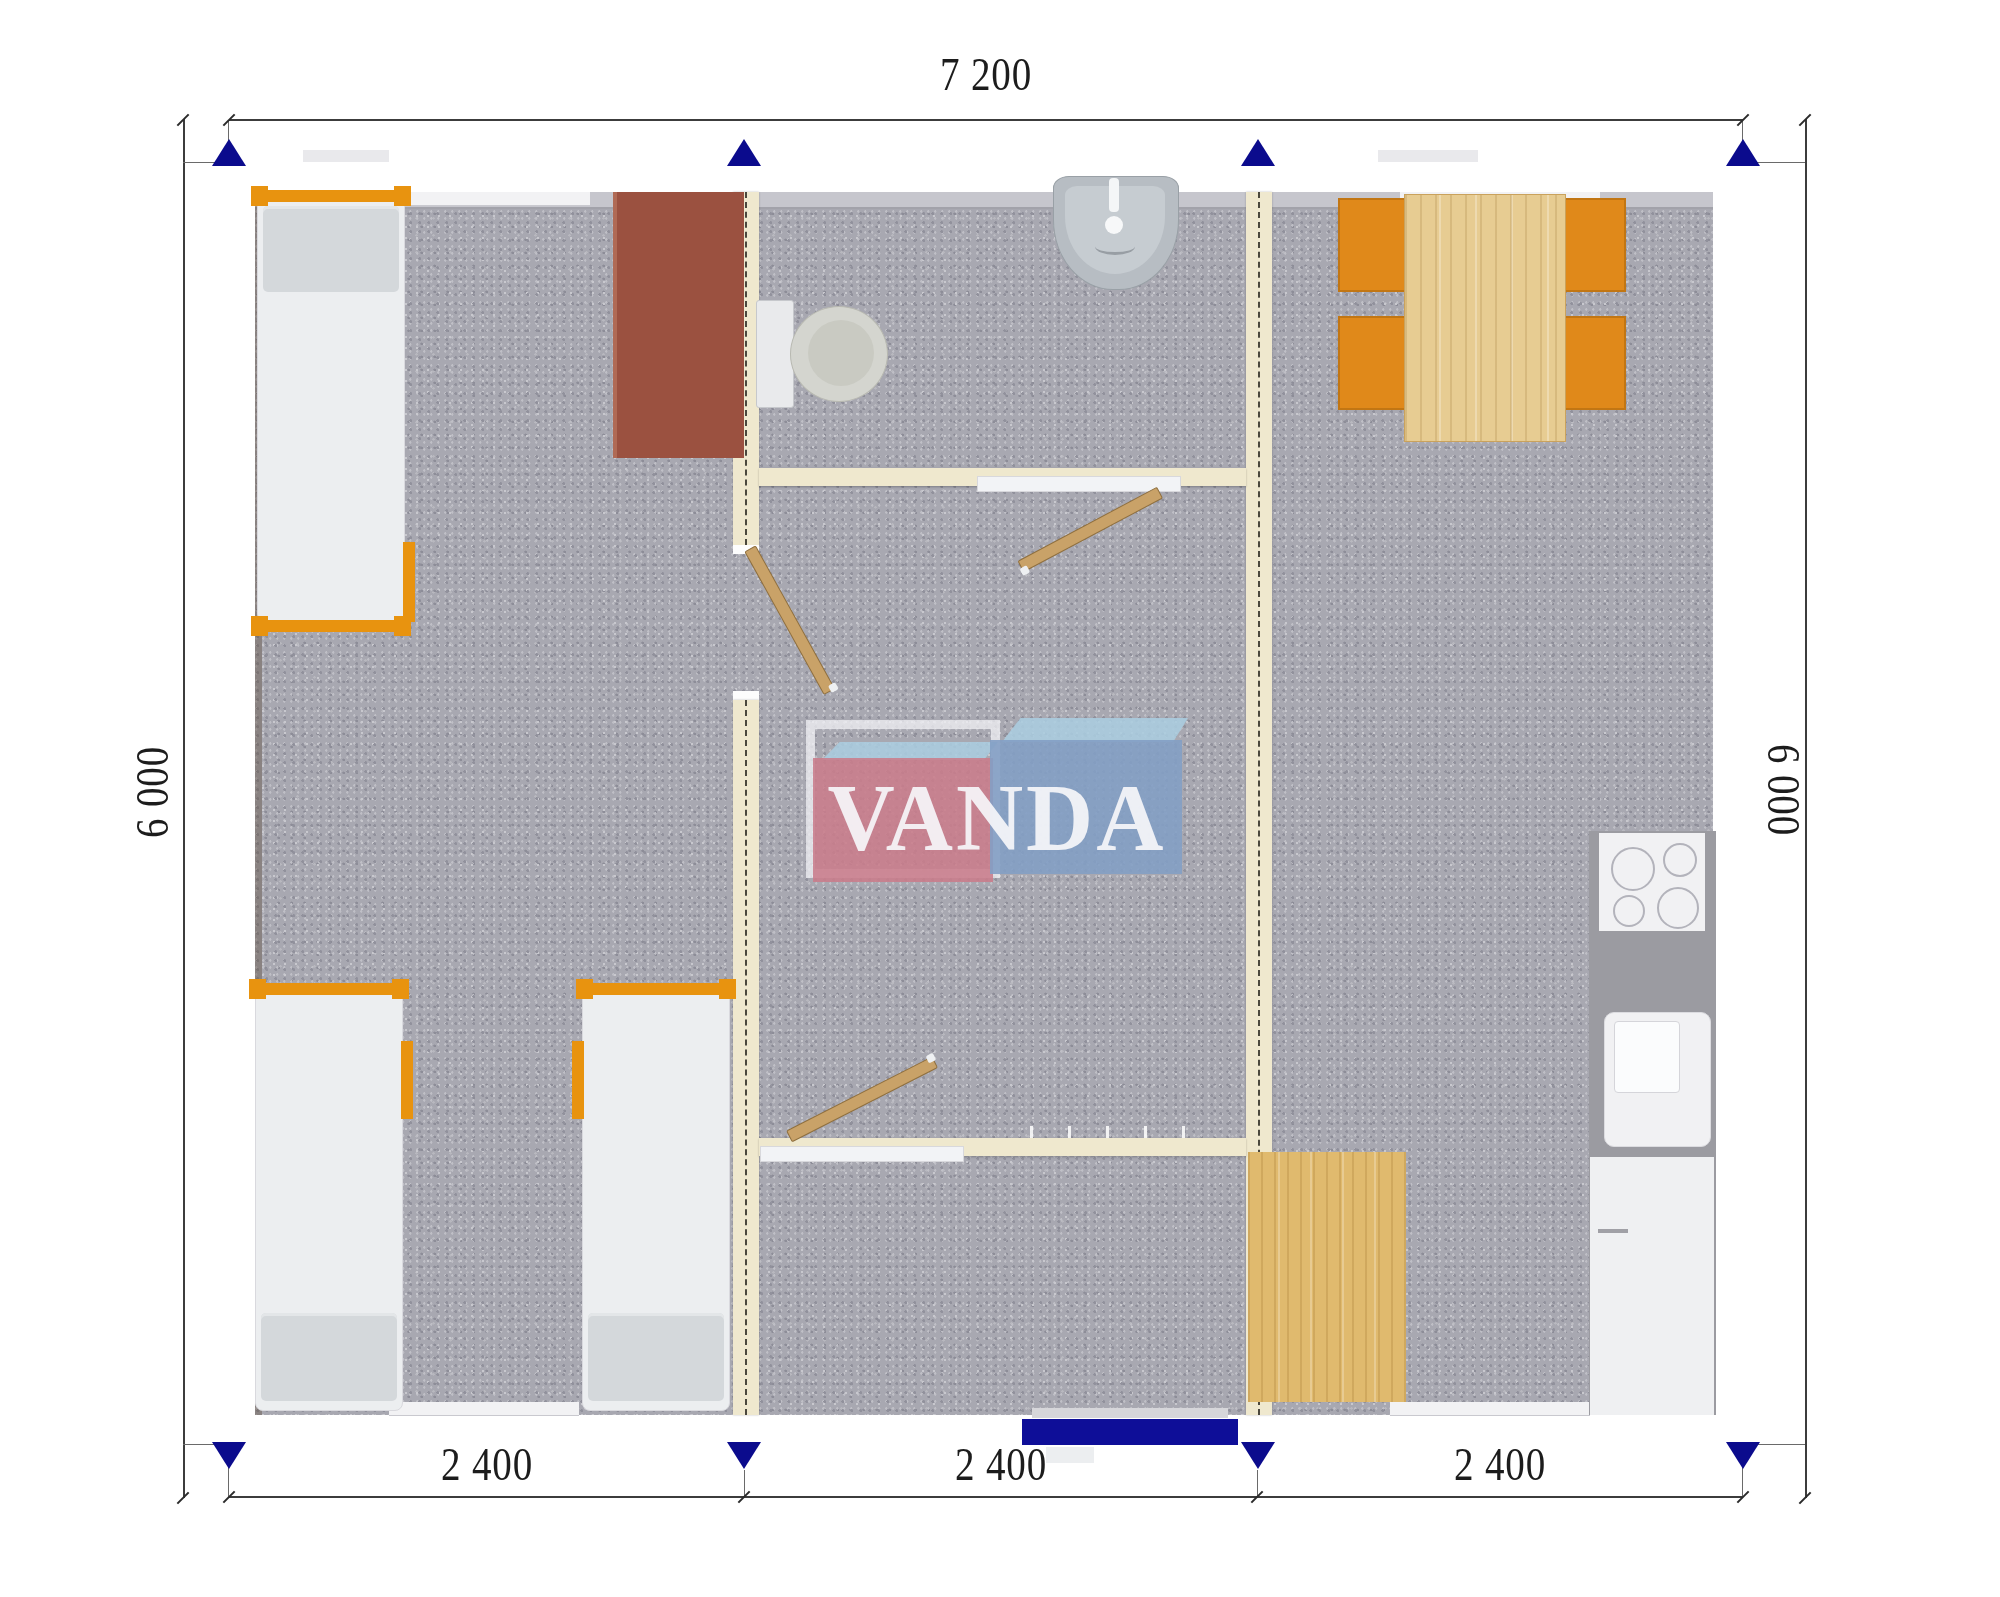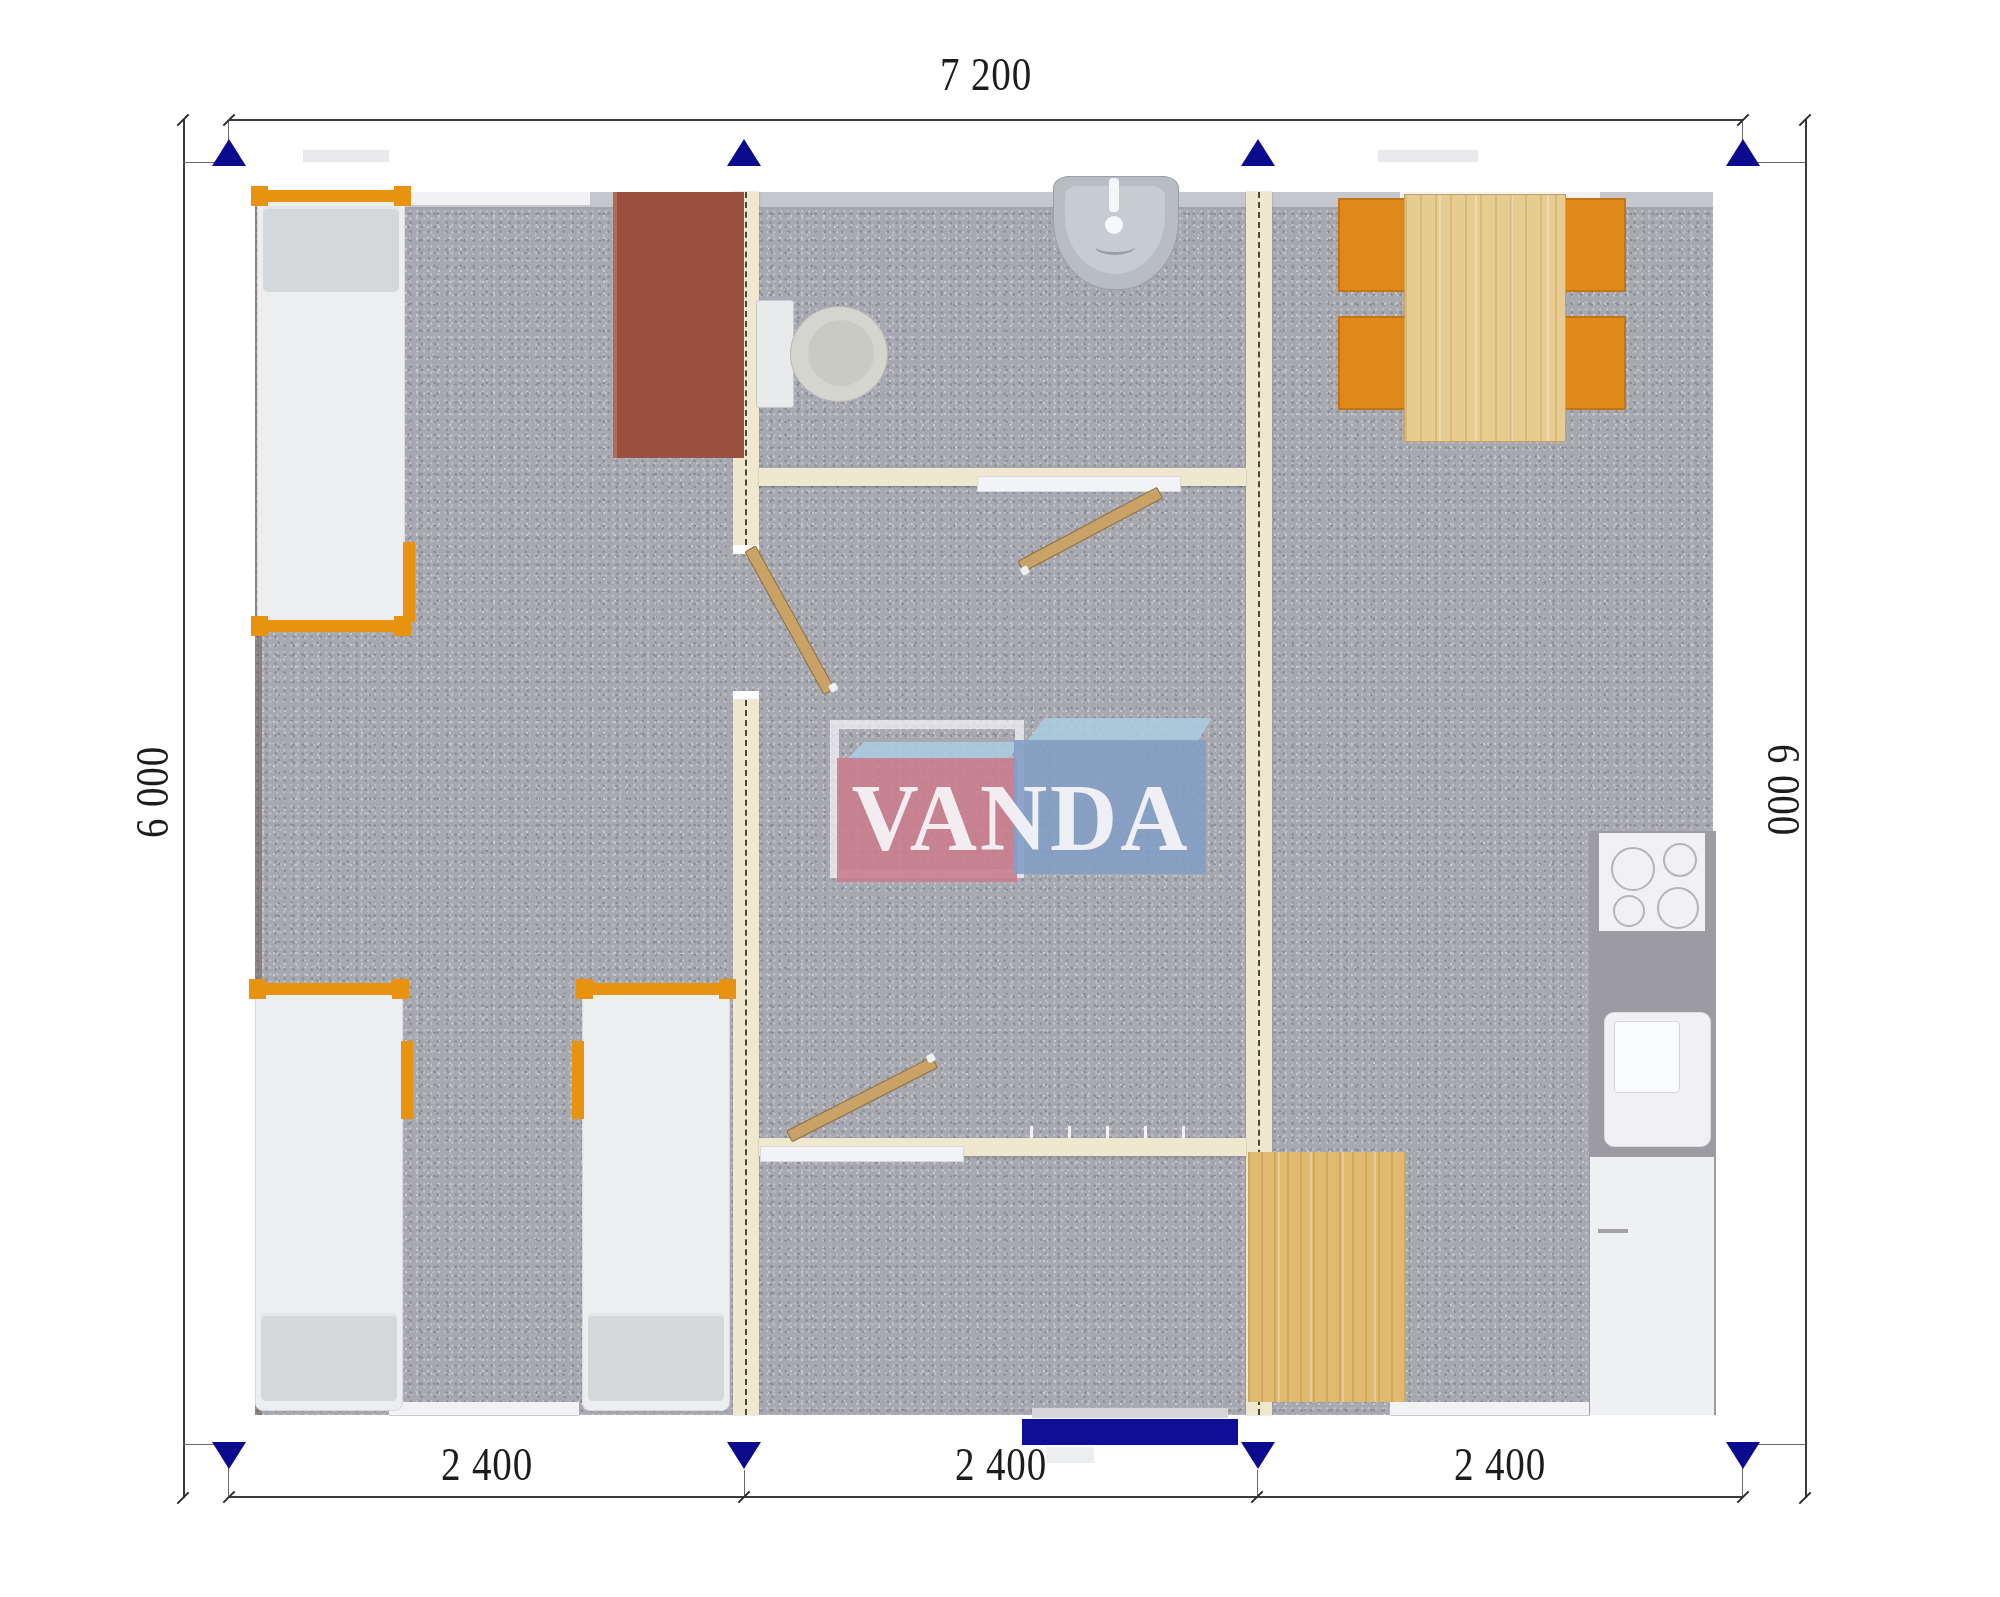--- a/index.html
+++ b/index.html
@@ -240,21 +240,21 @@
     <div class="burner" style="left:58px;top:54px;width:38px;height:38px;"></div>
   </div>
   <div class="appliance" style="left:1604px;top:1012px;width:105px;height:133px;border-radius:10px;border:1px solid #dcdce0;">
     <div class="abs" style="left:9px;top:8px;width:64px;height:70px;background:#fbfcfd;border:1px solid #d5d5da;border-radius:4px;"></div>
   </div>
   <div class="appliance" style="left:1590px;top:1157px;width:124px;height:258px;background:#eff0f2;">
     <div class="cab-handle" style="left:8px;top:72px;width:30px;height:4px;"></div>
   </div>
   <div class="wood2 abs" style="left:1248px;top:1152px;width:158px;height:250px;"></div>
 
-  <div class="abs" style="left:806px;top:714px;width:382px;height:170px;margin-left:24px;">
+  <div class="abs" style="left:806px;top:714px;width:382px;height:170px;">
     <div class="logo-whitebox" style="left:0;top:6px;width:176px;height:140px;"></div>
     <div class="logo-beveltop" style="left:16px;top:28px;width:176px;height:18px;"></div>
     <div class="logo-red" style="left:7px;top:44px;width:180px;height:124px;"></div>
     <div class="logo-beveltop" style="left:196px;top:4px;width:186px;height:24px;"></div>
     <div class="logo-blue" style="left:184px;top:26px;width:192px;height:134px;"></div>
     <div class="logo-text" style="left:4px;top:48px;width:374px;">VANDA</div>
   </div>
 
 </div>
 

